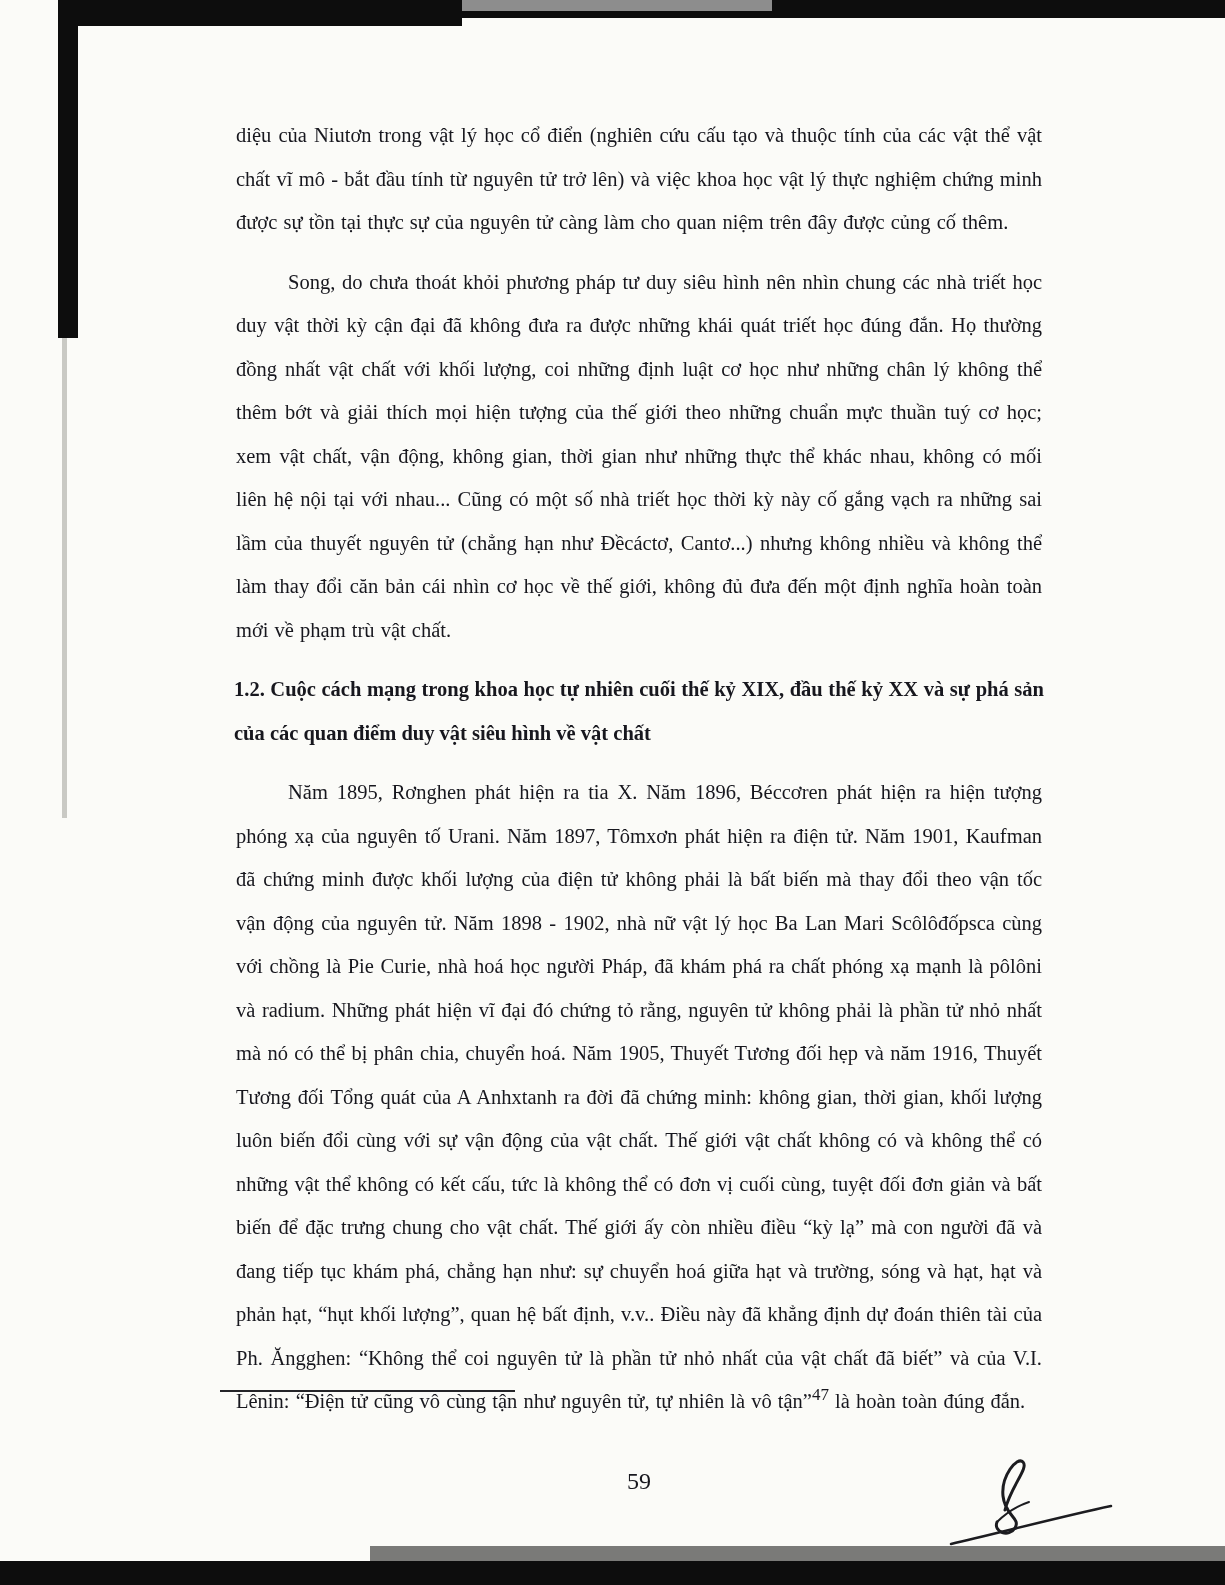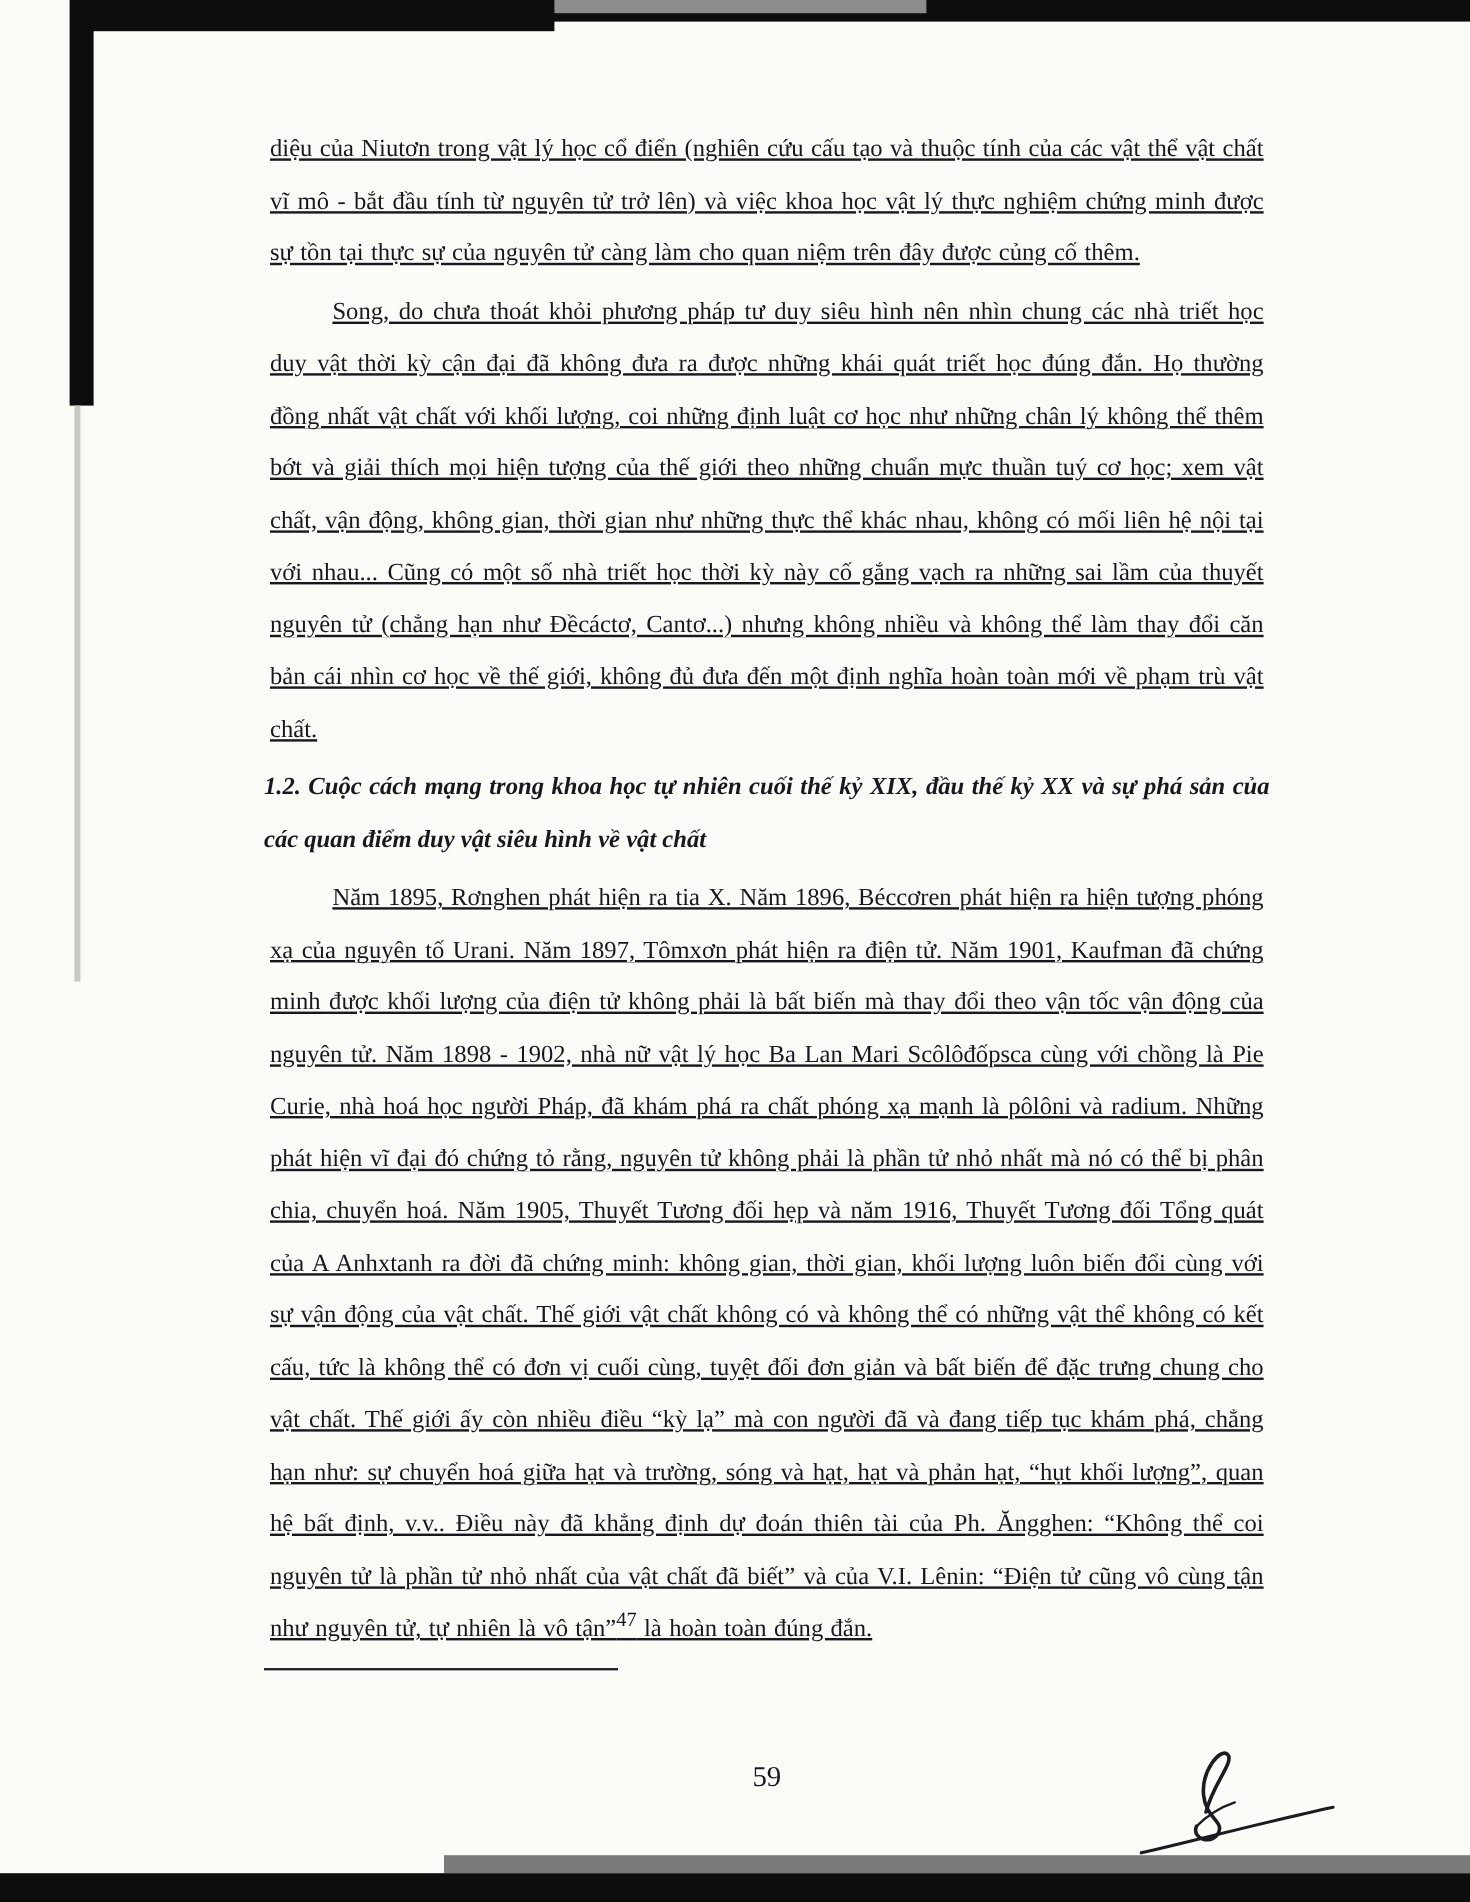--- a/index.html
+++ b/index.html
@@ -26,34 +26,32 @@
   .edge-bottom     { left: 0; top: 1561px; width: 1225px; height: 24px; }
   .edge-bottom-gray{ left: 370px; top: 1546px; width: 855px; height: 15px; background: #7a7a78; }
 
   .content {
     position: absolute;
     left: 220px;
     top: 98px;
     width: 838px;
   }
   p.body {
-    margin: 5px;
+    margin: 16px;
     font-size: 20.5px;
     line-height: 43.5px;
     text-align: justify;
     word-spacing: 1px;
-    text-decoration: underline;
   }
   p.indent { text-indent: 52px; }
   .section-heading {
-    margin: 0;
+    margin: 14px;
     font-size: 20.5px;
     line-height: 43.5px;
     font-weight: bold;
-    font-style: italic;
     text-align: justify;
   }
   sup.fn-ref {
     font-size: 17px;
     line-height: 0;
     vertical-align: super;
   }
   .footnote-area {
     position: absolute;
     left: 220px;

